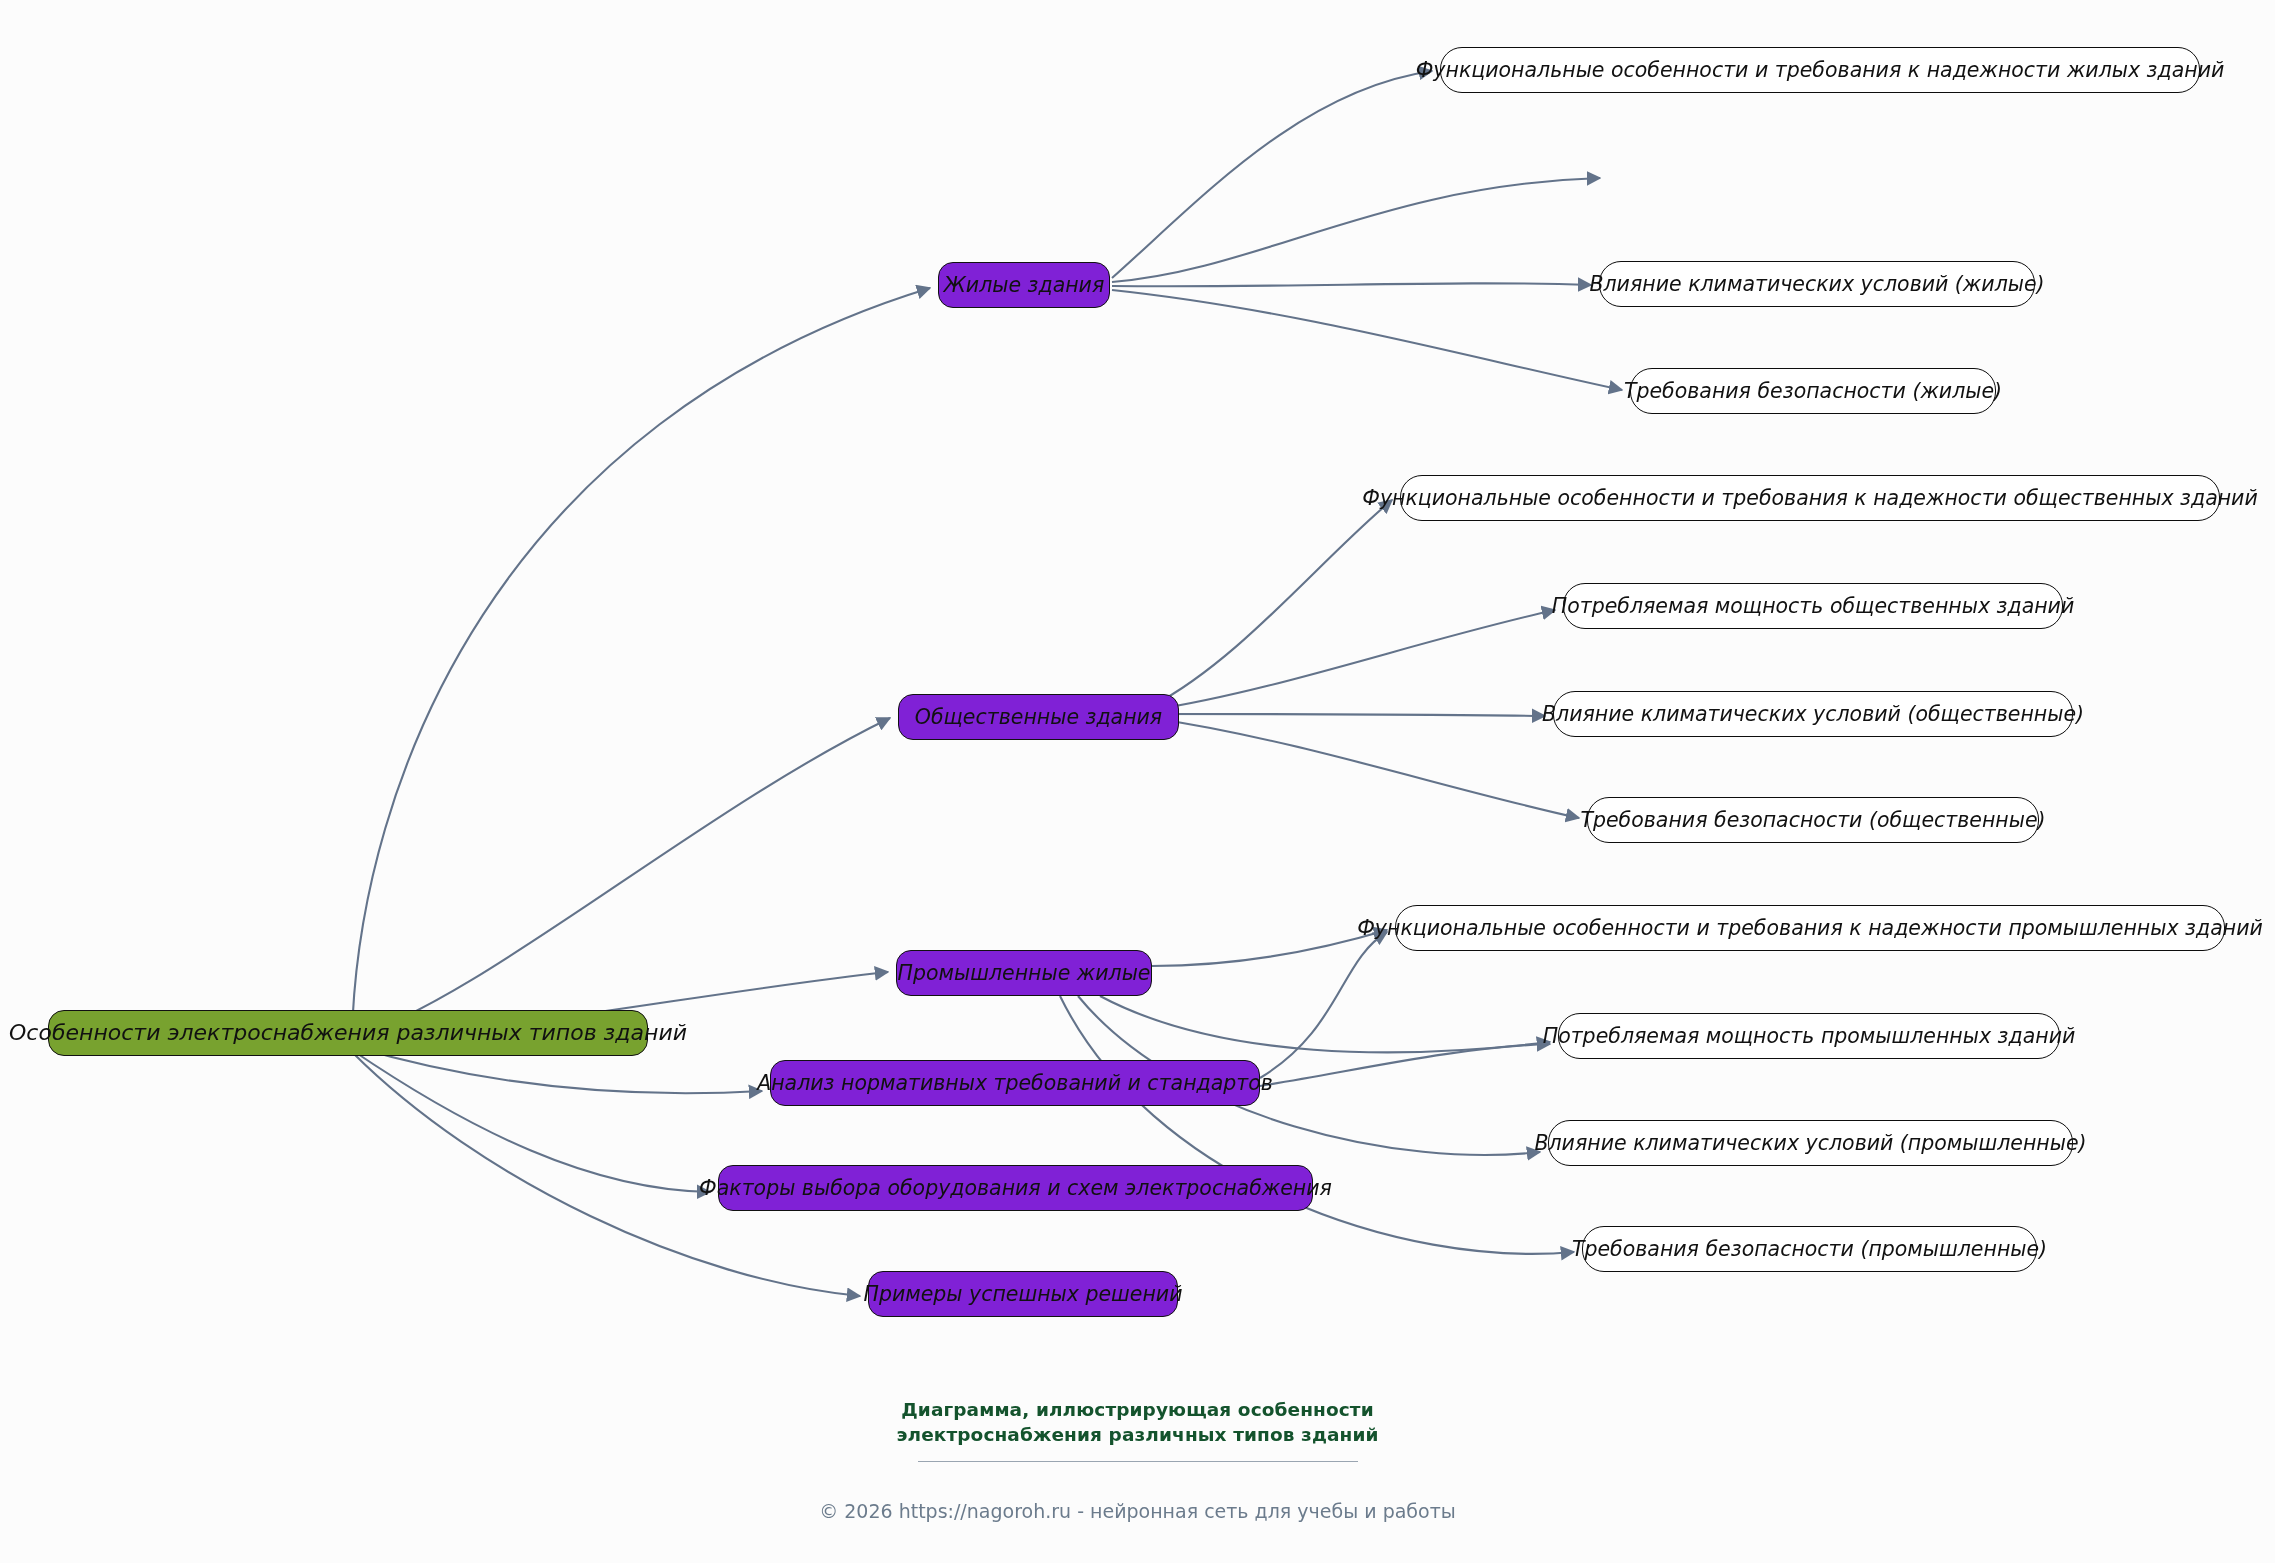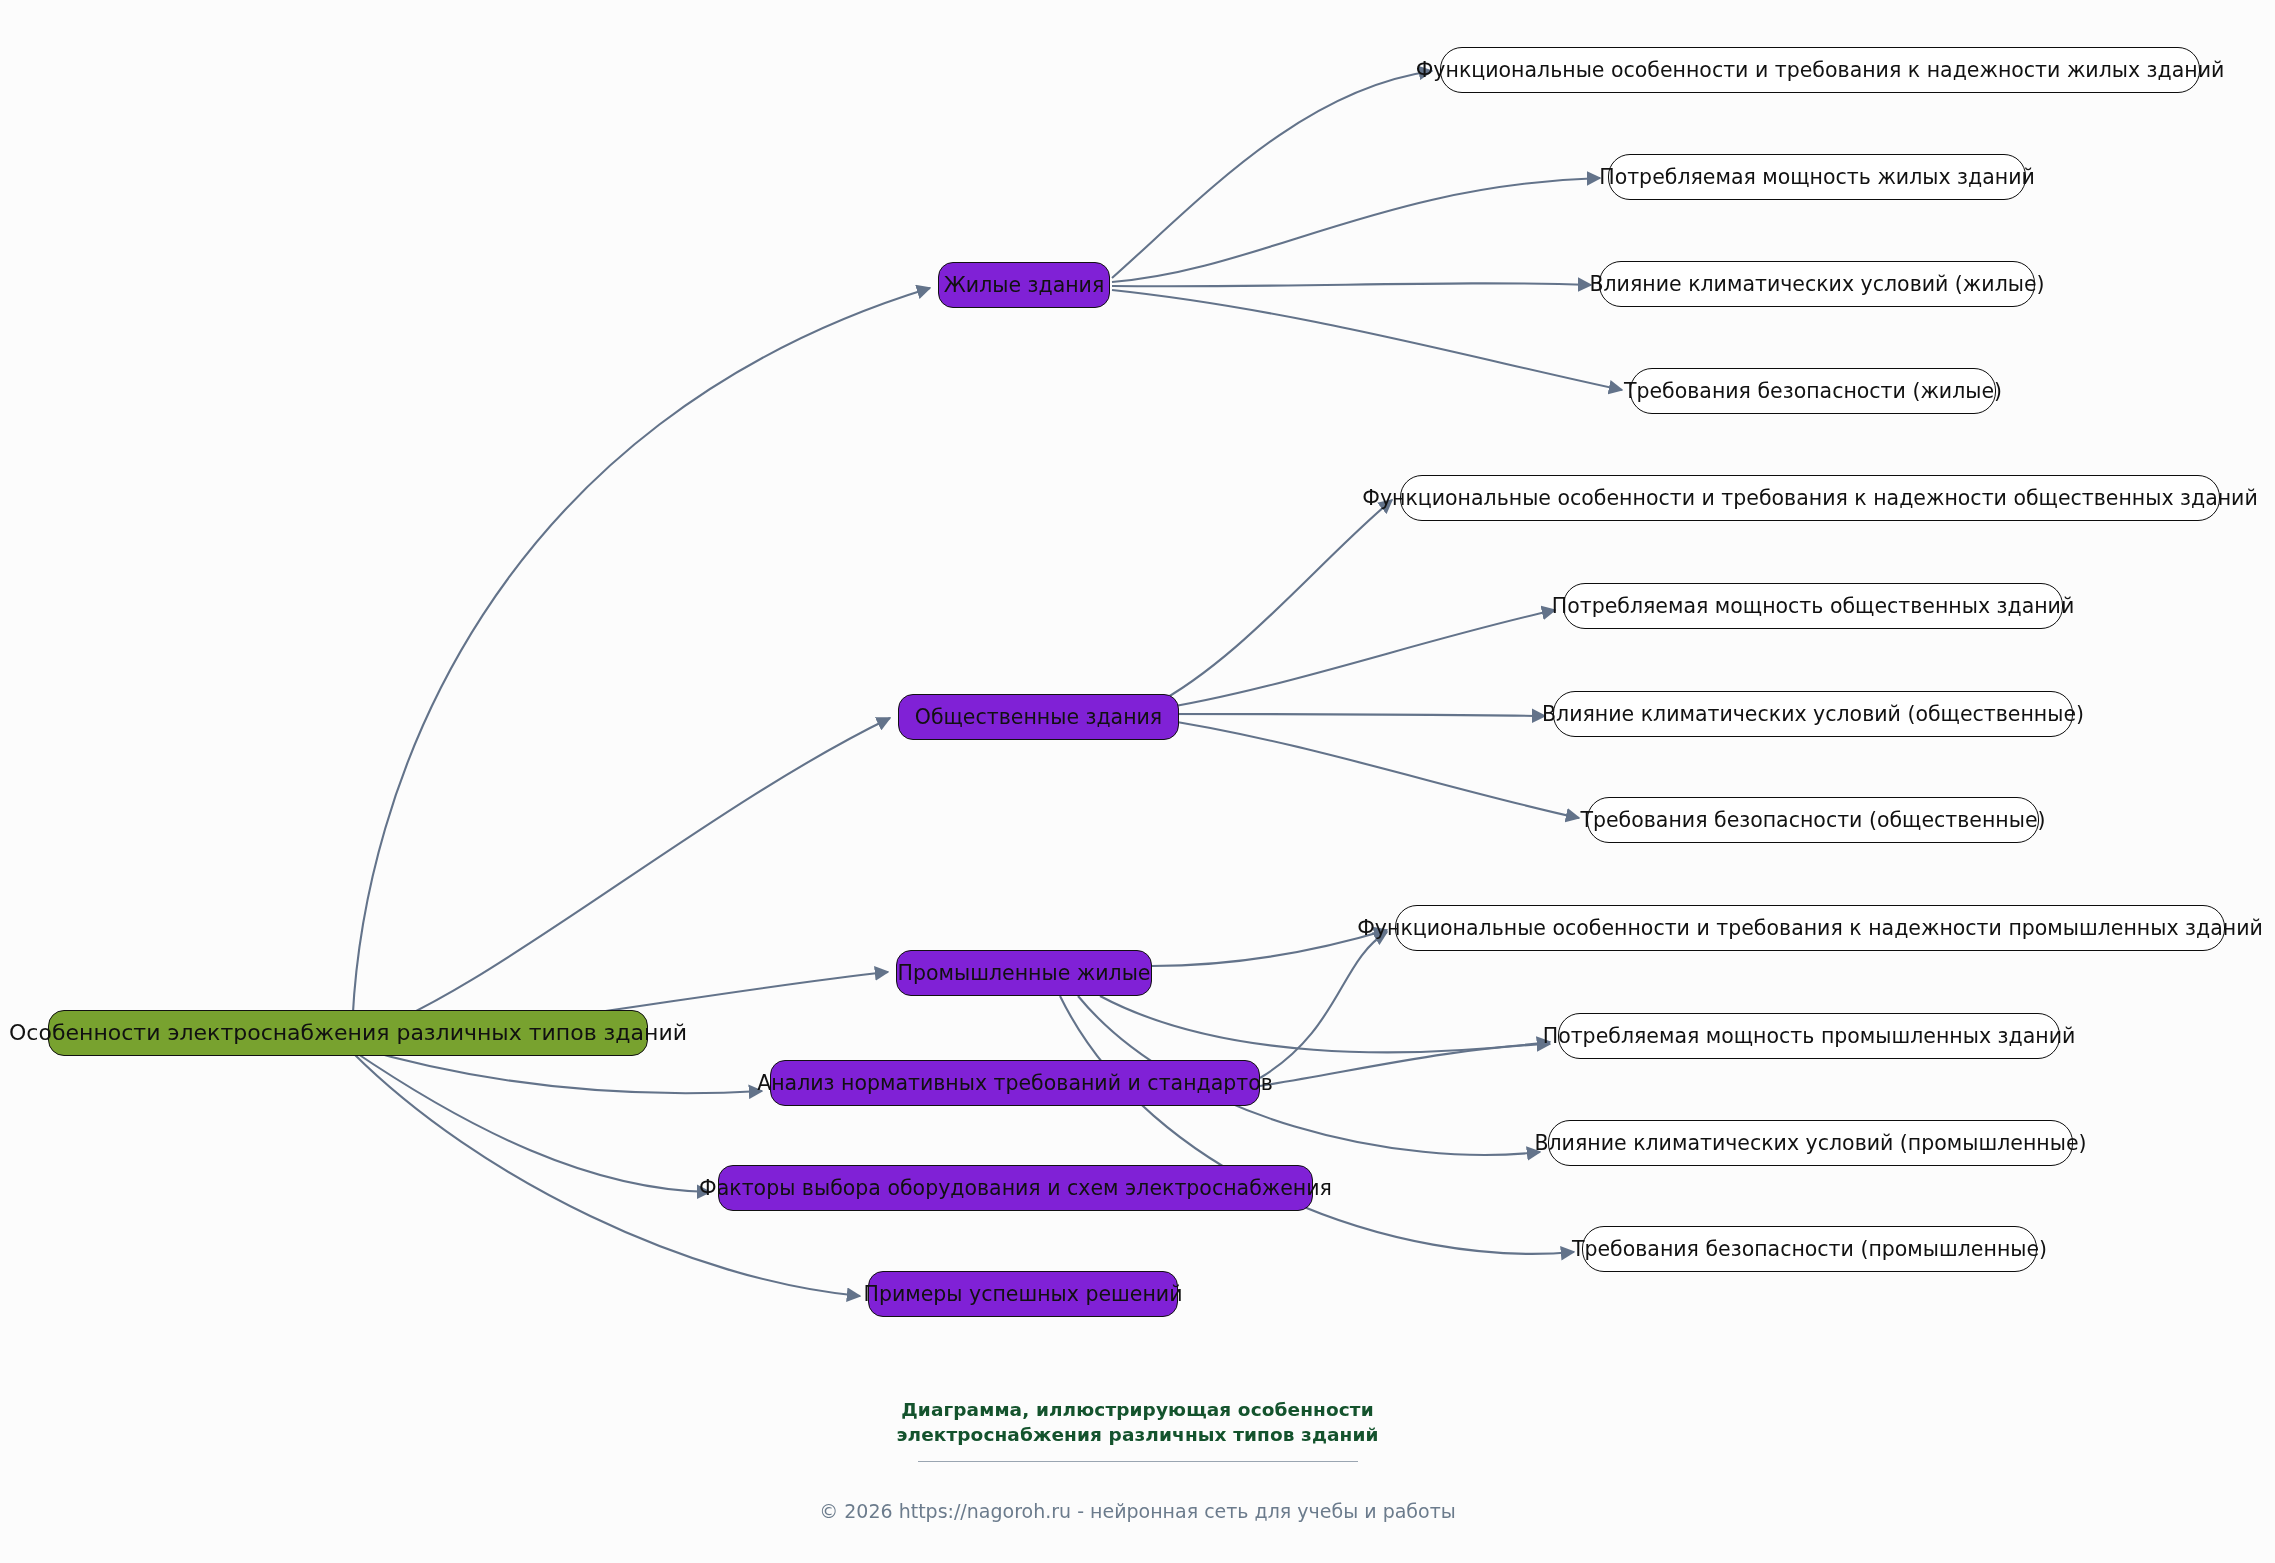--- a/index.html
+++ b/index.html
@@ -32,20 +32,21 @@
     align-items: center;
     justify-content: center;
     white-space: nowrap;
     border-radius: 14px;
     border: 1.6px solid #1a1a1a;
     font-size: 20.5px;
     line-height: 1;
     color: #111111;
     padding: 0 14px;
     height: 44px;
+    font-style: italic;
   }
   .node.root {
     background: #78a22f;
     border-color: #111111;
     border-radius: 16px;
     font-size: 22px;
     height: 46px;
   }
   .node.branch {
     background: #8021d6;
@@ -129,23 +130,20 @@
   <div class="node root" style="left:48px; top:1010px; width:600px;">
     <span>Особенности электроснабжения различных типов зданий</span>
   </div>
 
   <div class="node branch" style="left:938px; top:262px; width:172px;">
     <span>Жилые здания</span>
   </div>
   <div class="node leaf" style="left:1440px; top:47px; width:760px;">
     <span>Функциональные особенности и требования к надежности жилых зданий</span>
   </div>
-  <div class="node leaf" style="left:1608px; top:154px; width:418px;">
-    <span>Потребляемая мощность жилых зданий</span>
-  </div>
   <div class="node leaf" style="left:1599px; top:261px; width:436px;">
     <span>Влияние климатических условий (жилые)</span>
   </div>
   <div class="node leaf" style="left:1630px; top:368px; width:366px;">
     <span>Требования безопасности (жилые)</span>
   </div>
 
   <div class="node branch" style="left:898px; top:694px; width:281px;">
     <span>Общественные здания</span>
   </div>

